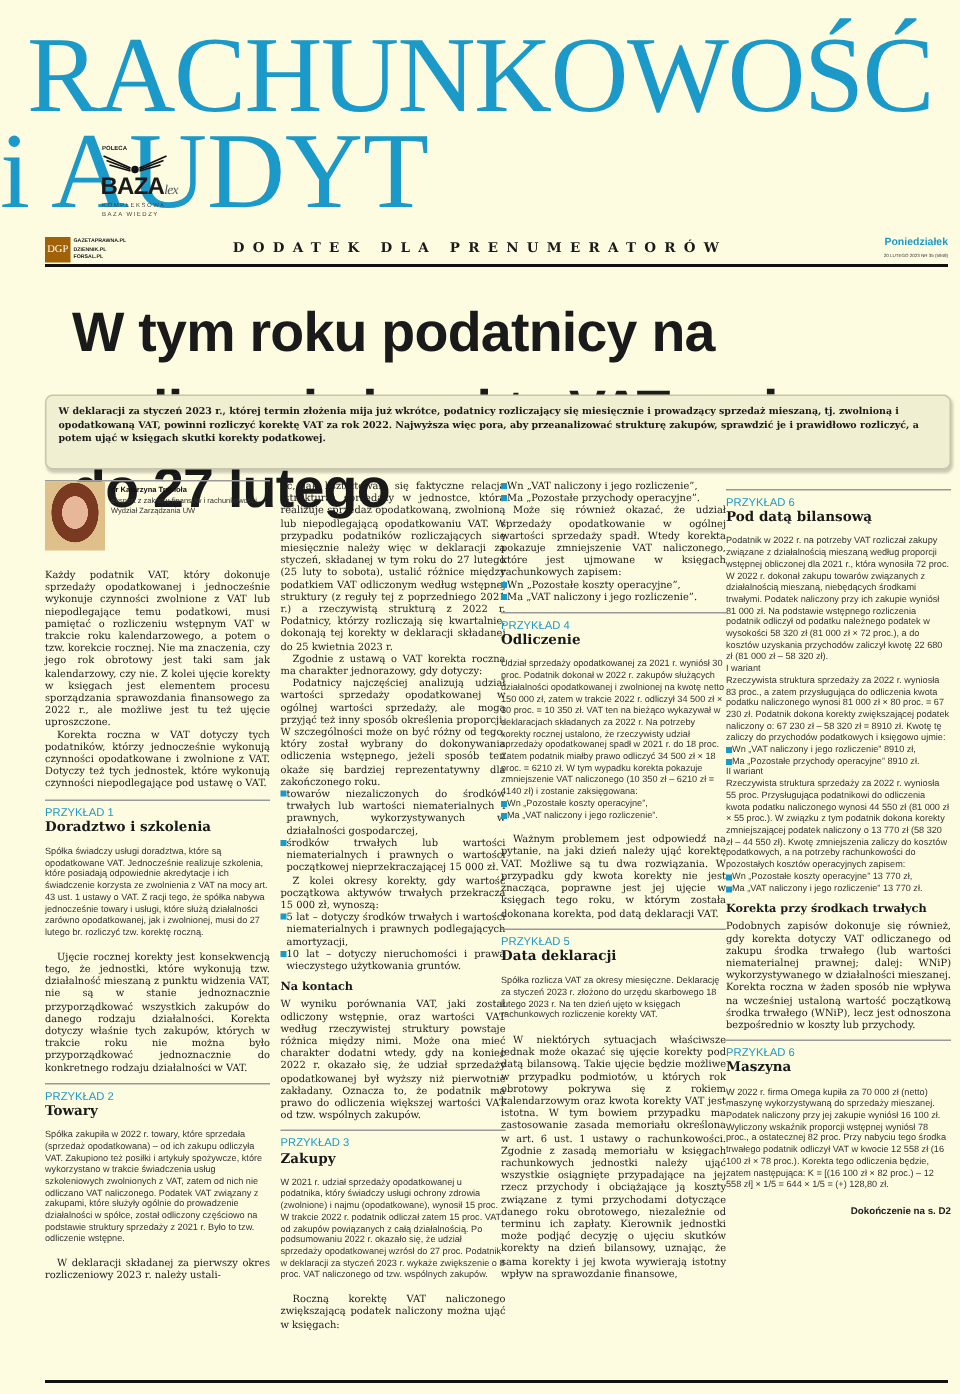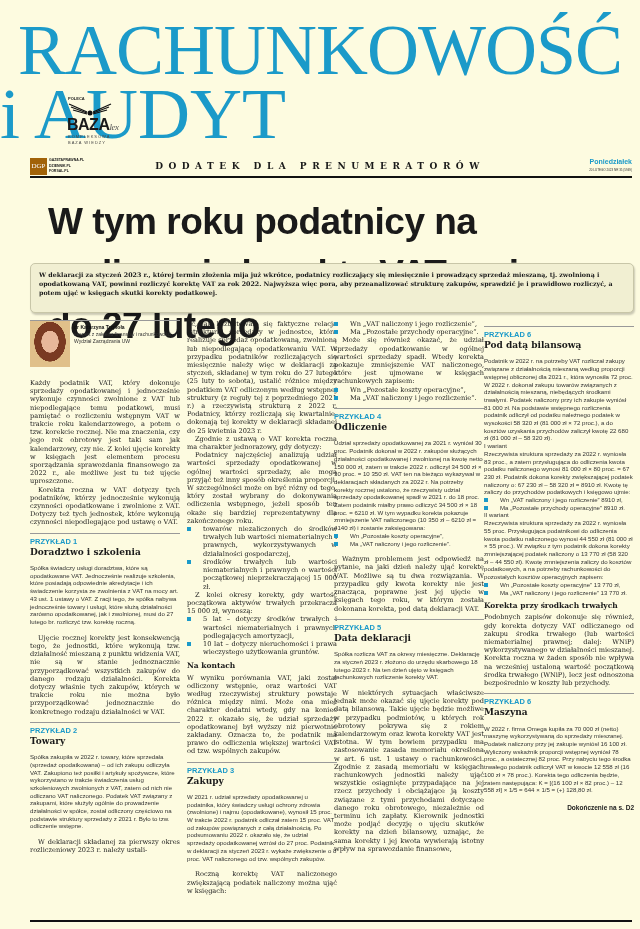--- a/index.html
+++ b/index.html
@@ -21,24 +21,24 @@
   .headline { position:absolute; left:48px; width:600px; top:172px; font-family:Liberation Sans, sans-serif; font-weight:bold; font-size:37px; line-height:52px; letter-spacing:-0.5px; }
   .lead { position:absolute; left:30px; width:604px; top:263px; height:50px; box-sizing:border-box; border:1px solid #c8c6a8; border-radius:5px; background:#f1efd2; box-shadow:1px 2px 2px rgba(0,0,0,0.2); padding:7px 8px; font-size:6.3px; line-height:8.8px; font-weight:bold; }
   .col { position:absolute; top:320px; width:150px; font-size:6.6px; line-height:8.2px; text-align:justify; }
   .col p { margin:0; text-indent:8px; }
   .col p.noindent { text-indent:0; }
   .author { height:50px; position:relative; border-top:1px solid #999; margin-top:0; }
   .author .photo { position:absolute; left:0; top:0; width:40px; height:46px; background:radial-gradient(ellipse at 50% 45%, #e8b79a 0 30%, #7a3a22 31% 55%, #e0c08a 56%); }
   .author .info { position:absolute; left:44px; top:3px; font-family:"Liberation Sans", sans-serif; font-size:5px; line-height:7px; color:#333; }
   .author .info b { color:#111; }
   .example { margin-top:6px; padding-top:4px; border-top:1px solid #999; }
-  .ex-label { font-family:"Liberation Sans", sans-serif; font-weight:bold; font-size:7.5px; color:#1b9ac9; }
+  .ex-label { font-family:"Liberation Sans", sans-serif; font-weight:normal; font-size:7.5px; color:#1b9ac9; }
   .ex-title { font-family:"DejaVu Serif", serif; font-weight:bold; font-size:9px; margin:2px 0 8px; }
   .ex-body { font-family:"Liberation Sans", sans-serif; font-size:6.1px; line-height:7.7px; color:#333; text-align:left; }
-  .bul { padding-left:16px; position:relative; text-indent:0 !important; }
+  .bul { padding-left:4px; position:relative; text-indent:0 !important; }
   .bul::before { content:""; position:absolute; left:0; top:2px; width:4px; height:4px; background:#1b9ac9; }
   .subhead { font-weight:bold; font-size:7.5px; margin:6px 0 3px; }
   .foot-rule { position:absolute; left:30px; right:8px; top:920px; border-top:2px solid #111; }
   .cont { text-align:right; font-family:"Liberation Sans", sans-serif; font-weight:bold; font-size:6.5px; margin-top:10px; }
   .gap { height:8px; }
 </style>
 </head>
 <body>
 
 <div class="masthead">

